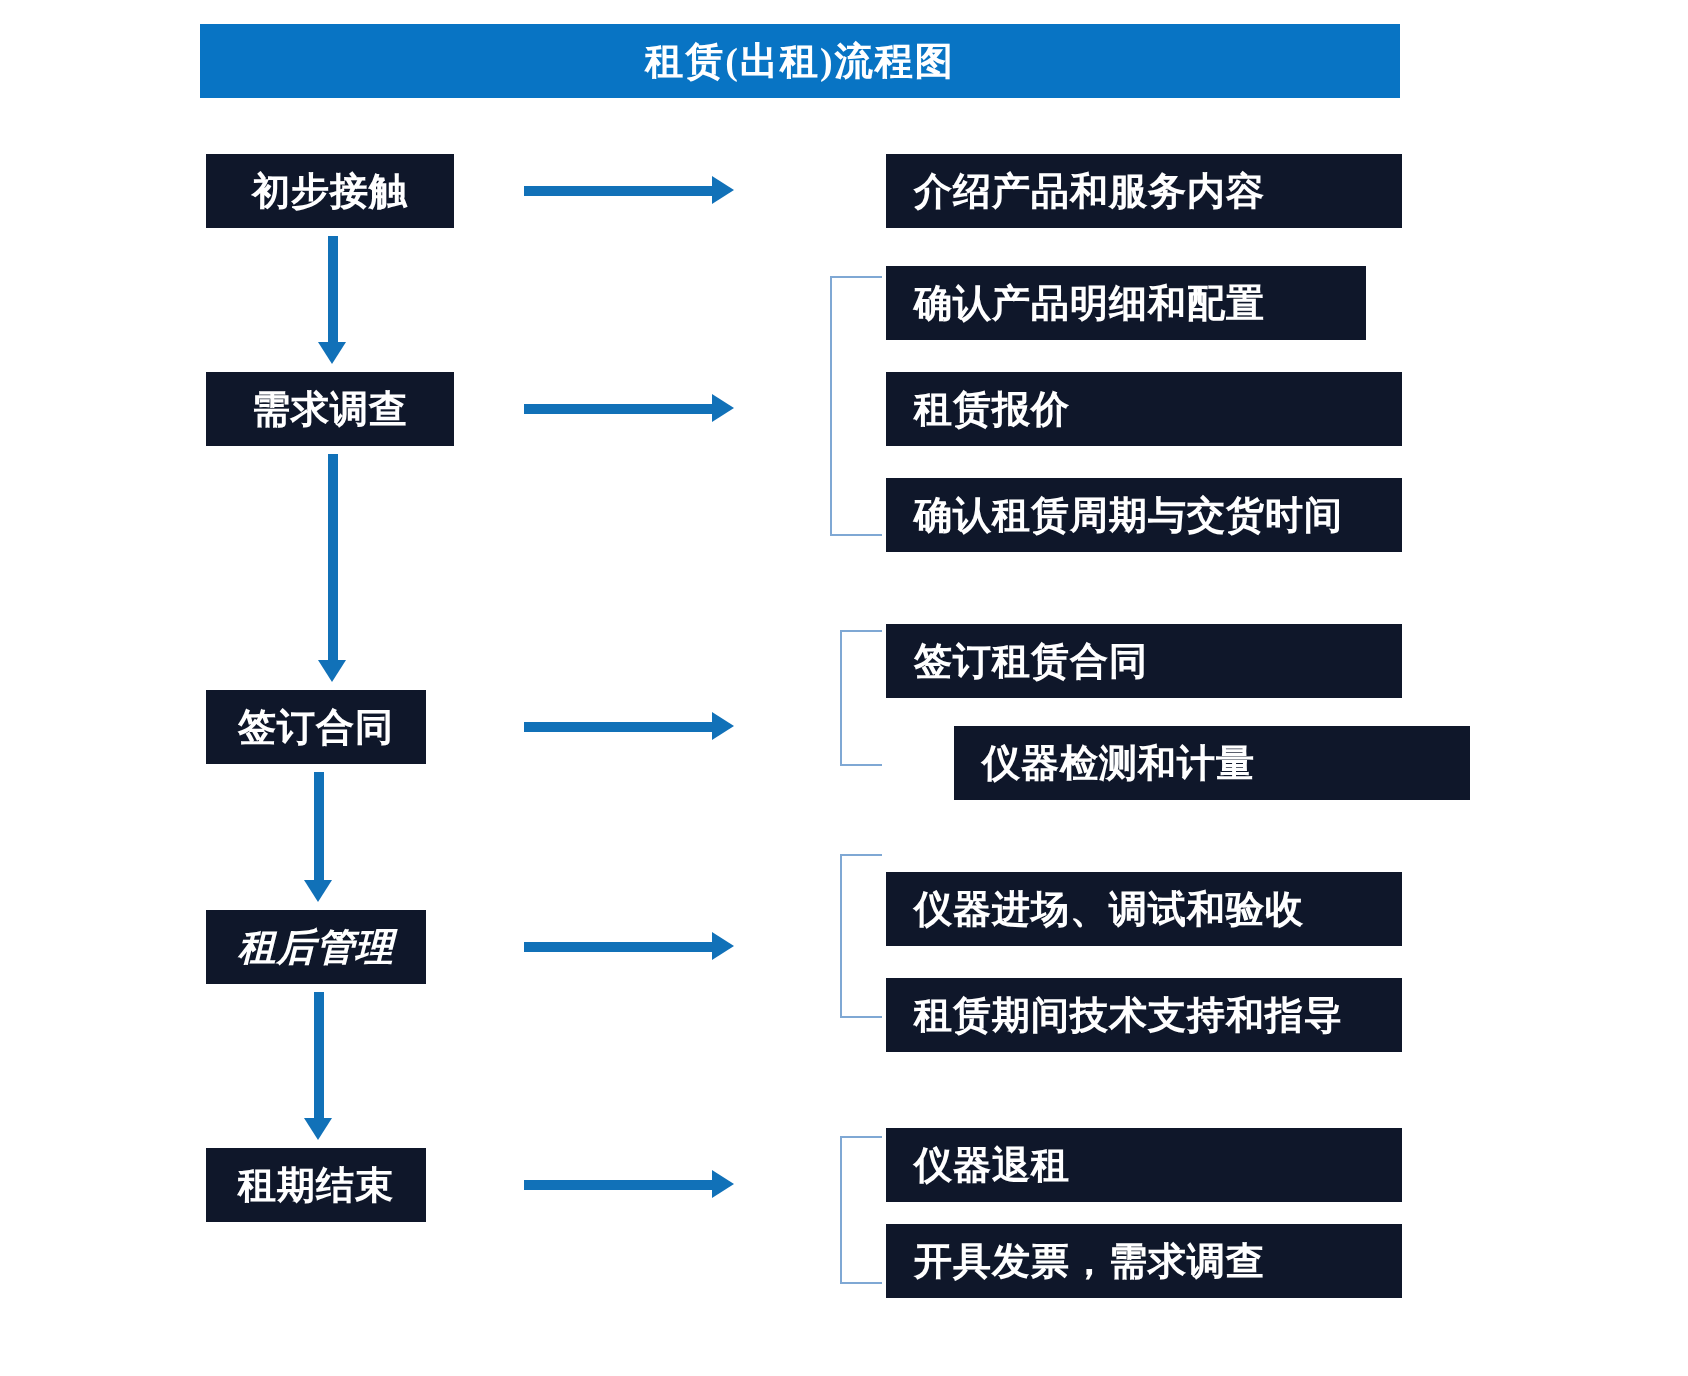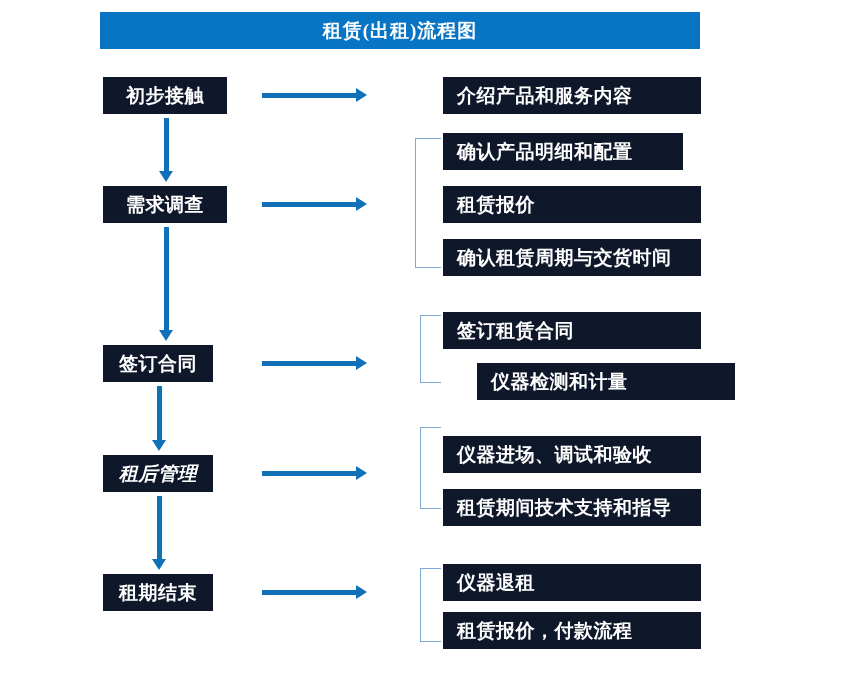--- a/index.html
+++ b/index.html
@@ -190,15 +190,15 @@
   <div class="box detail-box" style="left:443px; top:312px; width:258px; height:37px;">签订租赁合同</div>
 
   <div class="box detail-box" style="left:443px; top:363px; width:258px; height:37px;margin-left:34px;">仪器检测和计量</div>
 
   <div class="box detail-box" style="left:443px; top:436px; width:258px; height:37px;">仪器进场、调试和验收</div>
 
   <div class="box detail-box" style="left:443px; top:564px; width:258px; height:37px;">仪器退租</div>
 
   <div class="box detail-box" style="left:443px; top:489px; width:258px; height:37px;">租赁期间技术支持和指导</div>
 
-  <div class="box detail-box" style="left:443px; top:612px; width:258px; height:37px;">租赁报价，付款流程</div>
+  <div class="box detail-box" style="left:443px; top:612px; width:258px; height:37px;">开具发票，需求调查</div>
 
 </div>
 
 </body></html>

